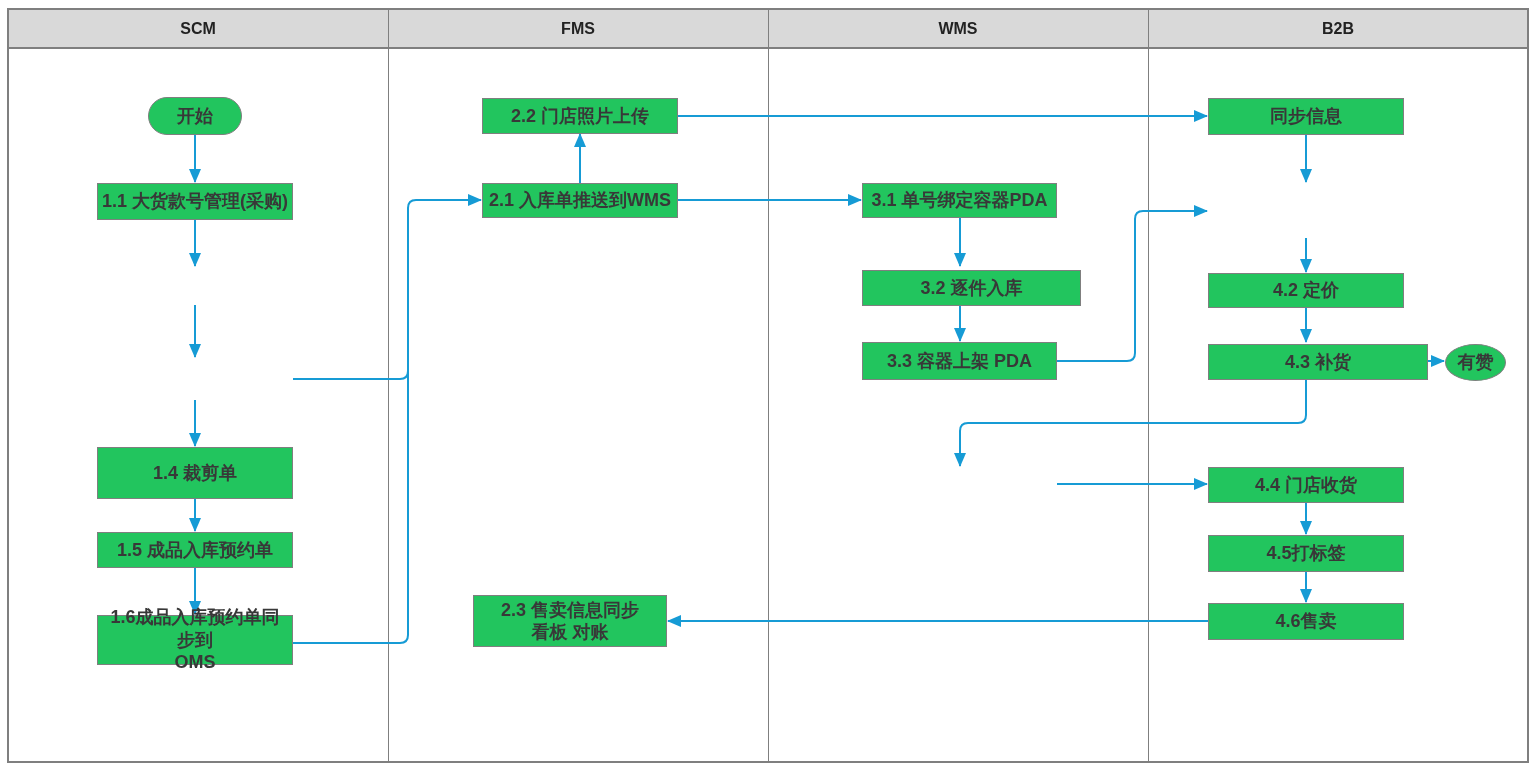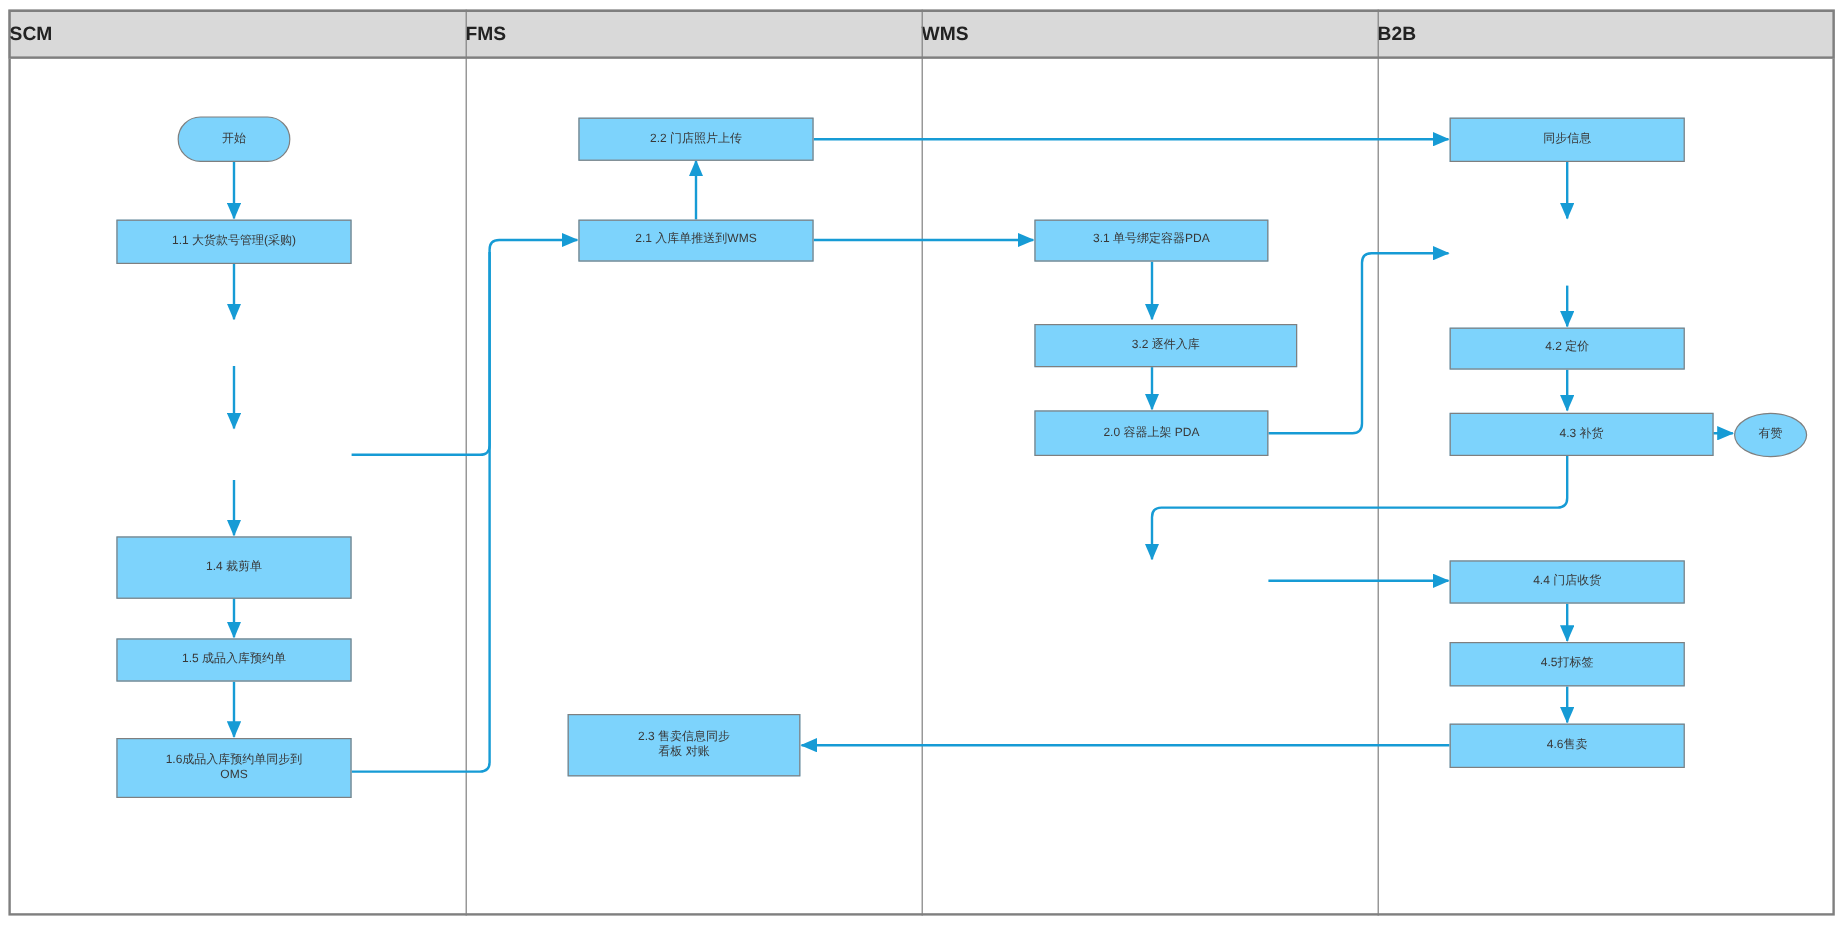--- a/index.html
+++ b/index.html
@@ -27,33 +27,34 @@
     background:var(--header-bg);
     border:2px solid var(--frame-border);
     box-sizing:border-box;
   }
   .lane-sep{
     position:absolute;top:8px;height:755px;width:1px;
     background:var(--frame-border);
   }
   .lane-title{
     position:absolute;top:8px;height:41px;line-height:41px;
-    font-weight:bold;font-size:16px;color:#222;
+    text-align:center;font-weight:bold;font-size:16px;color:#222;
   }
   .node{
     position:absolute;
     border:1px solid var(--node-border);
-    background:#7dd3fc;
+    background:#22c55e;
     box-sizing:border-box;
     display:flex;align-items:center;justify-content:center;
     text-align:center;
-    font-size:10px;color:var(--text);
+    font-size:18px;color:var(--text);
     white-space:pre-line;
     line-height:1.25;
     padding:1px 4px;
+    font-weight:bold;
   }
   .node.stadium{border-radius:19px;}
   .node.ellipse{border-radius:50%;}
   svg.connectors{position:absolute;left:0;top:0;}
   svg.connectors path.conn{
     fill:none;stroke:var(--connector);stroke-width:2px;
   }
   svg.connectors marker path{fill:var(--connector);stroke:none;}
 </style>
 </head>
@@ -116,21 +117,21 @@
   <div class="node" style="left:97px;top:615px;width:196px;height:50px">1.6成品入库预约单同步到
 OMS</div>
 
   <div class="node" style="left:482px;top:98px;width:196px;height:36px">2.2 门店照片上传</div>
   <div class="node" style="left:482px;top:183px;width:196px;height:35px">2.1 入库单推送到WMS</div>
   <div class="node" style="left:473px;top:595px;width:194px;height:52px">2.3 售卖信息同步
 看板 对账</div>
 
   <div class="node" style="left:862px;top:183px;width:195px;height:35px">3.1 单号绑定容器PDA</div>
   <div class="node" style="left:862px;top:270px;width:219px;height:36px">3.2 逐件入库</div>
-  <div class="node" style="left:862px;top:342px;width:195px;height:38px">2.0 容器上架 PDA</div>
+  <div class="node" style="left:862px;top:342px;width:195px;height:38px">3.3 容器上架 PDA</div>
 
   <div class="node" style="left:1208px;top:98px;width:196px;height:37px">同步信息</div>
   <div class="node" style="left:1208px;top:273px;width:196px;height:35px">4.2 定价</div>
   <div class="node" style="left:1208px;top:344px;width:220px;height:36px">4.3 补货</div>
   <div class="node ellipse" style="left:1445px;top:344px;width:61px;height:37px">有赞</div>
   <div class="node" style="left:1208px;top:467px;width:196px;height:36px">4.4 门店收货</div>
   <div class="node" style="left:1208px;top:535px;width:196px;height:37px">4.5打标签</div>
   <div class="node" style="left:1208px;top:603px;width:196px;height:37px">4.6售卖</div>
 
 </div>

